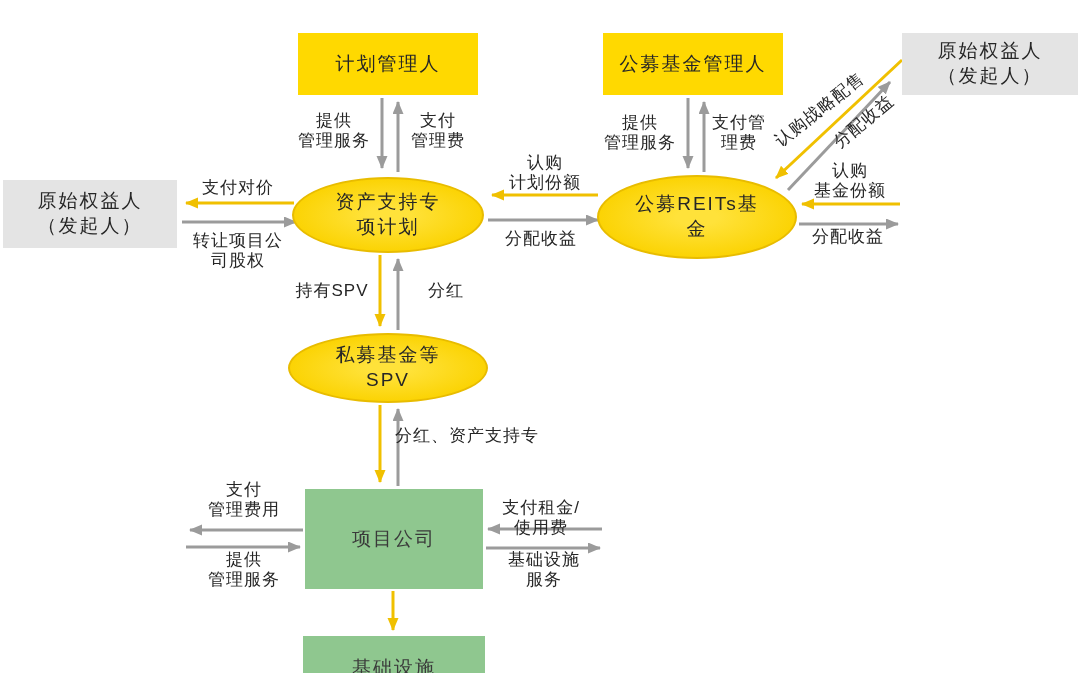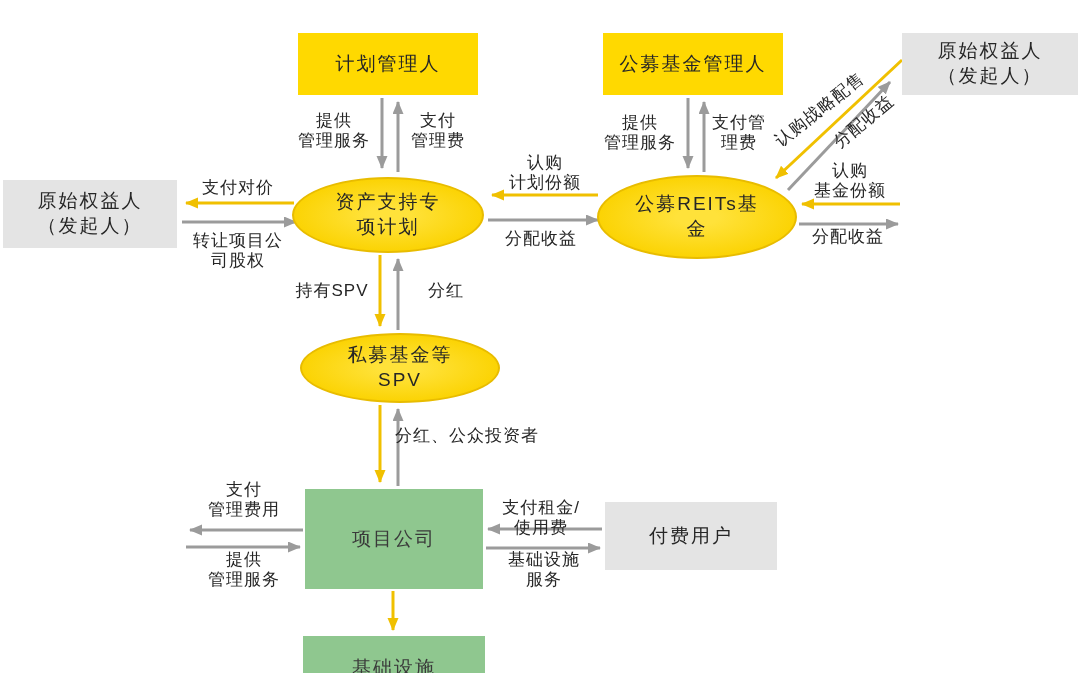--- a/index.html
+++ b/index.html
@@ -87,27 +87,26 @@
   <div class="node rect-gray" style="left:3px;top:150px;width:174px;height:68px">原始权益人
 （发起人）</div>
 
   <div class="node ellipse" style="left:597px;top:145px;width:200px;height:84px">公募REITs基
 金</div>
 
   <div class="node ellipse" style="left:292px;top:147px;width:192px;height:76px">资产支持专
 项计划</div>
 
 
-  <div class="node ellipse" style="left:300px;top:303px;width:200px;height:70px">私募基金等
+  <div class="node ellipse" style="left:288px;top:303px;width:200px;height:70px">私募基金等
 SPV</div>
 
 
   <div class="node rect-green" style="left:305px;top:459px;width:178px;height:100px">项目公司</div>
 
-  <div class="node rect-gray" style="left:605px;top:472px;width:172px;height:68px">付费用户</div>
 
   <div class="node rect-green" style="left:303px;top:606px;width:182px;height:65px">基础设施</div>
 
   <div class="elabel" style="left:334px;top:101px">提供
 管理服务</div>
 
   <div class="elabel" style="left:438px;top:101px">支付
 管理费</div>
 
   <div class="elabel" style="left:640px;top:103px">提供
@@ -133,21 +132,21 @@
   <div class="elabel" style="left:850px;top:151px">认购
 基金份额</div>
 
   <div class="elabel" style="left:848px;top:207px">分配收益</div>
 
   <div class="elabel" style="left:332px;top:261px">持有SPV</div>
 
   <div class="elabel" style="left:446px;top:261px">分红</div>
 
 
-  <div class="elabel" style="left:467px;top:406px">分红、公众投资者</div>
+  <div class="elabel" style="left:467px;top:406px">分红、资产支持专</div>
 
   <div class="elabel" style="left:244px;top:470px">支付
 管理费用</div>
 
   <div class="elabel" style="left:244px;top:540px">提供
 管理服务</div>
 
   <div class="elabel" style="left:541px;top:488px">支付租金/
 使用费</div>
 

